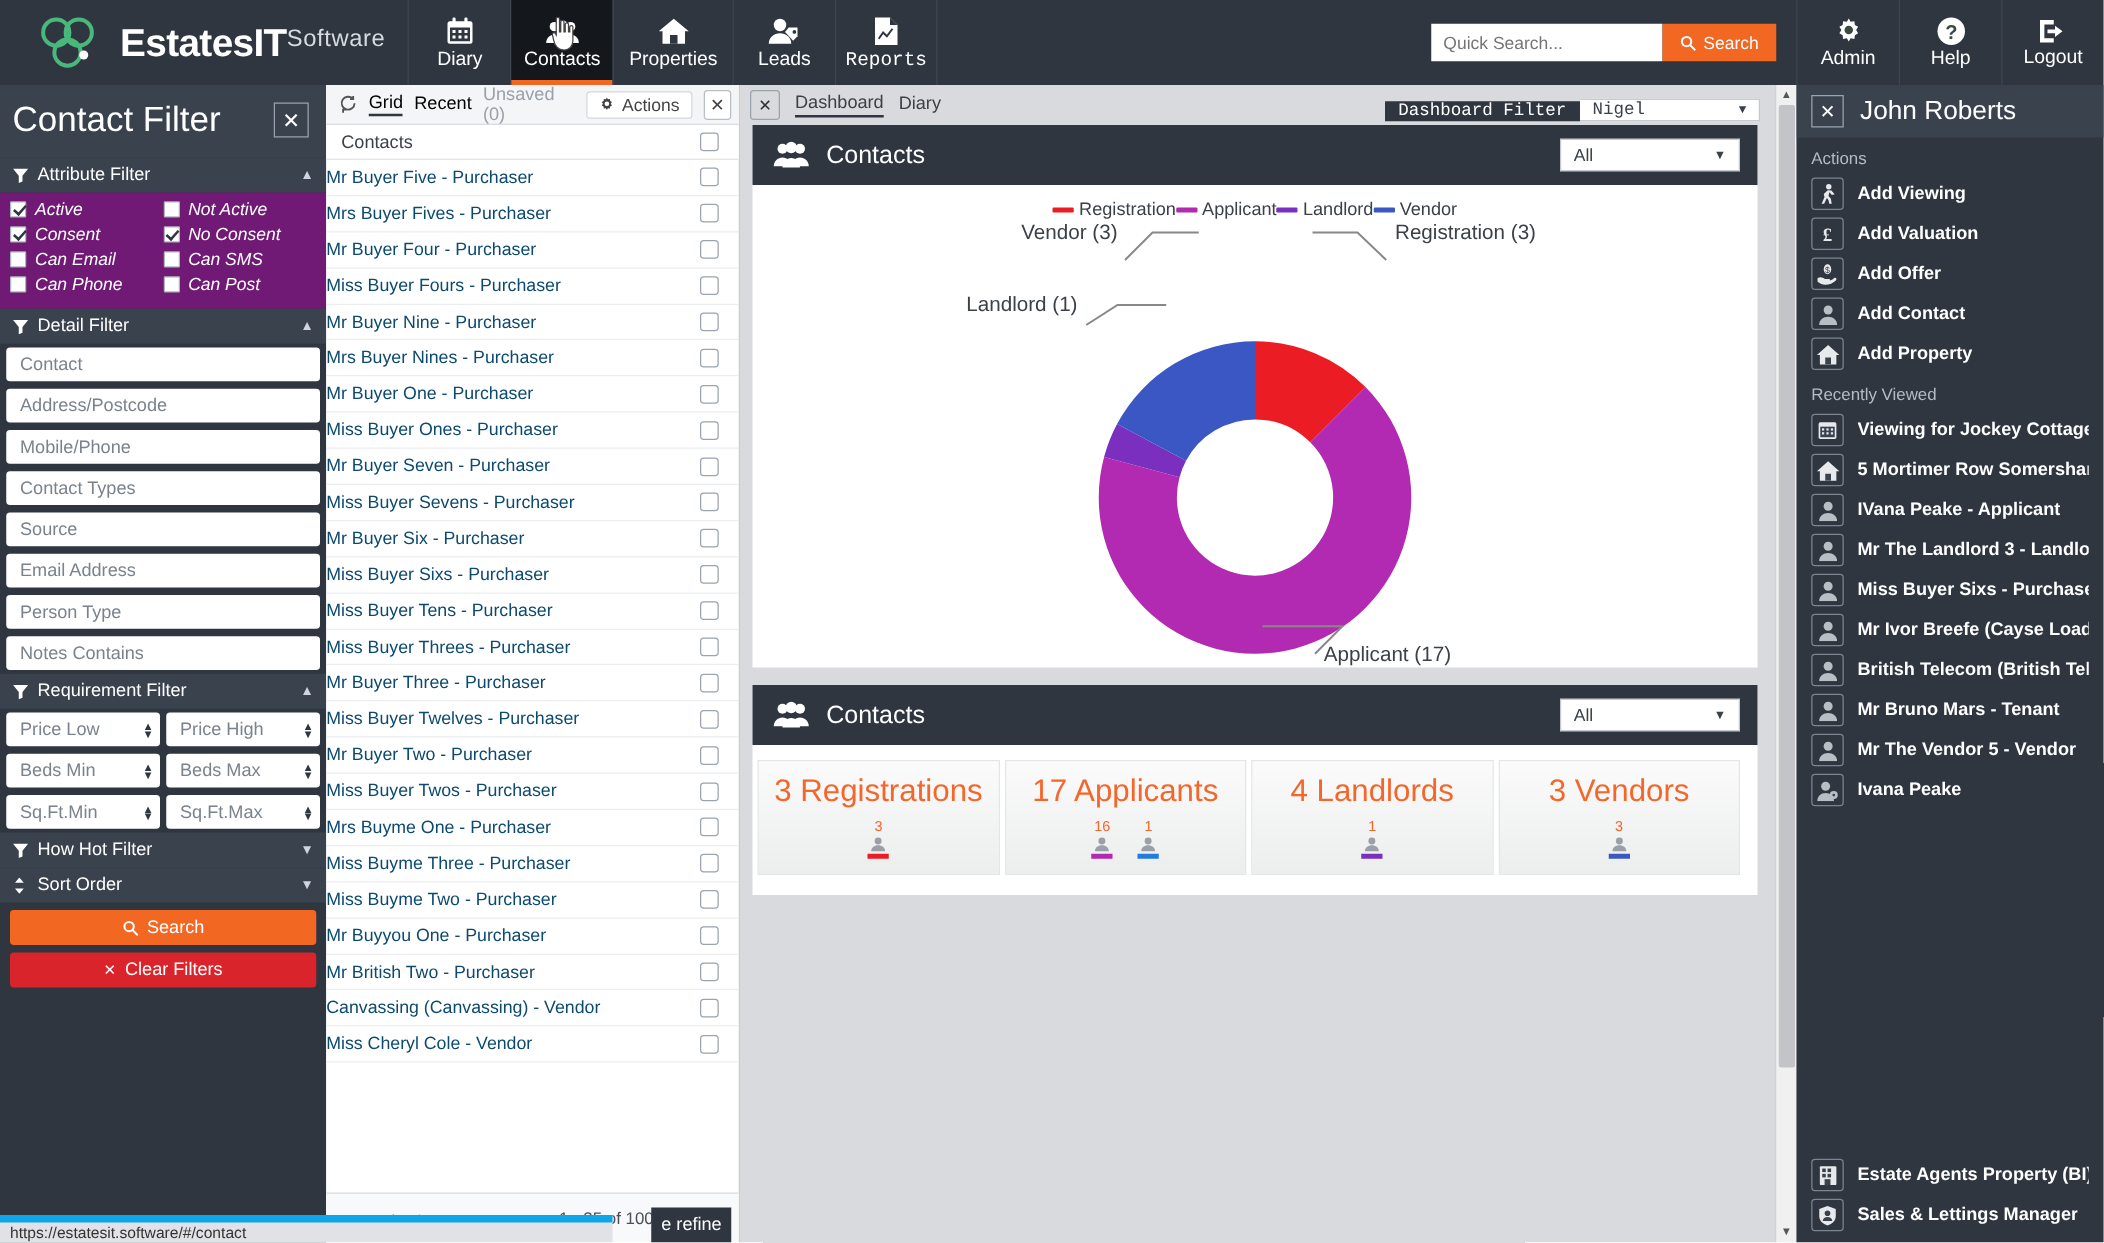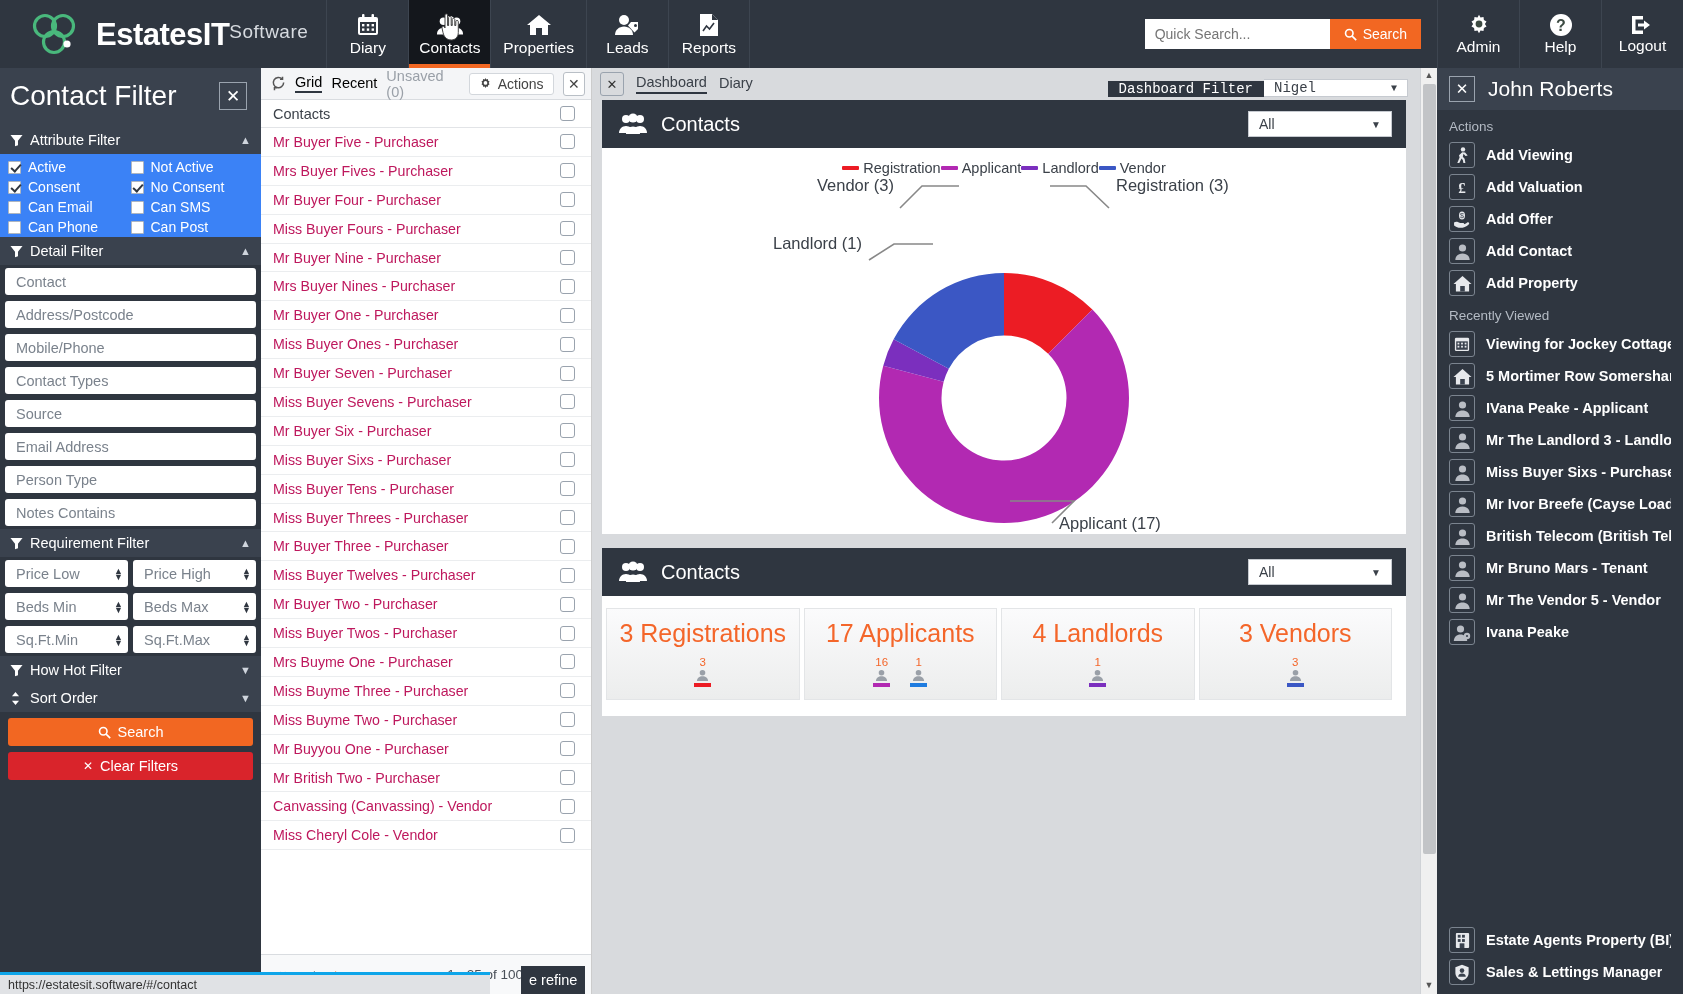--- a/index.html
+++ b/index.html
@@ -19,21 +19,21 @@
   .brand-logo { width: 56px; height: 46px; flex: 0 0 56px; }
   .brand-text { display: flex; line-height: 1; }
   .brand-name { color: #fff; font-size: 31px; font-weight: bold; letter-spacing: -0.5px; }
   .brand-sub { color: #d7dbe0; font-size: 19px; margin-top: 3px; letter-spacing: 0.5px; }
 
   .navs { display: flex; align-items: stretch; }
   .nav-item {
     width: 82px; display: flex; flex-direction: column; align-items: center; justify-content: center;
     gap: 2px; color: #fff; border-left: 1px solid #3d4550; position: relative; cursor: pointer;
   }
-  .nav-item:last-child { border-right: 1px solid #3d4550; }
+  .nav-item:last-child { border-right: 1px solid #3d4550; font-family: Liberation Mono, monospace; }
   .nav-item .nav-ico { height: 26px; display: flex; align-items: flex-end; }
   .nav-item .nav-lbl { font-size: 15.5px; }
   .nav-item.active { background: #14171c; }
   .nav-item.active::after {
     content: ""; position: absolute; left: 0; right: 0; bottom: 0; height: 4px; background: #f26722;
   }
   .nav-wide { width: auto; padding: 0 12px; }
 
   .top-right { margin-left: auto; display: flex; align-items: stretch; }
   .search-wrap { display: flex; align-items: center; padding: 0 16px; }
@@ -70,22 +70,23 @@
     width: 28px; height: 28px; border: 1px solid #9aa3ae; color: #fff; background: transparent;
     font-size: 17px; display: flex; align-items: center; justify-content: center; cursor: pointer;
   }
   .sec-head {
     display: flex; align-items: center; gap: 7px; padding: 6px 10px; font-size: 14.5px; font-weight: normal;
     background: #3a424e; cursor: pointer;
   }
   .sec-head .caret { margin-left: auto; font-size: 11px; color: #cfd5dd; }
   .funnel { width: 13px; height: 13px; flex: 0 0 13px; }
   .attr-grid {
-    display: grid; grid-template-columns: 1fr 1fr; padding: 5px 8px 2px 8px; row-gap: 4px;
-    background: #3b82f6;
+    display: grid; grid-template-columns: 1fr 1fr; padding: 5px 8px 12px 8px; row-gap: 4px;
+    background: #701a75;
+    font-style: italic;
   }
   .attr-item { display: flex; align-items: center; gap: 7px; font-size: 14px; cursor: pointer; }
   .cb {
     width: 13px; height: 13px; flex: 0 0 13px; background: #fff; border: 1px solid #aeb6c0;
     position: relative; border-radius: 1px;
   }
   .cb.on::after {
     content: ""; position: absolute; left: 3.5px; top: 0px; width: 4px; height: 8px;
     border: solid #2f3640; border-width: 0 2px 2px 0; transform: rotate(42deg);
   }
@@ -130,22 +131,22 @@
   .grid-head {
     height: 28px; display: flex; align-items: center; padding: 0 0 0 12px; font-size: 14.5px; color: #3b4149;
     border-bottom: 1px solid #e2e4e7; background: #fff;
   }
   .row-cb {
     margin-left: auto; width: 48px; display: flex; align-items: center; justify-content: center;
   }
   .cb2 { width: 15px; height: 15px; border: 1px solid #9aa3ae; border-radius: 3px; background: #fff; cursor: pointer; }
   .grid-list { flex: 1 1 auto; overflow: hidden; }
   .grid-row {
-    height: 28.9px; display: flex; align-items: center; padding-left: 12px; font-size: 14.2px;
-    color: #be185d; border-bottom: 1px solid #ebedef; cursor: pointer;
+    height: 28.9px; display: flex; align-items: center; font-size: 14.2px;
+    color: #0c4a6e; border-bottom: 1px solid #ebedef; cursor: pointer;
   }
   .grid-pager {
     height: 40px; border-top: 1px solid #d9dce0; background: #f8f9fa; display: flex; align-items: center;
     gap: 20px; padding: 0 14px; font-size: 13.5px; color: #4a5058;
   }
   .pg-btn { color: #2f3640; font-size: 12px; cursor: pointer; }
   .pg-btn.hl { color: #f26722; }
   .pg-info { margin-left: auto; margin-right: 18px; }
 
   
@@ -223,21 +224,21 @@
     display: flex; align-items: center; justify-content: center;
   }
   .rp-lbl { font-size: 14.5px; white-space: nowrap; overflow: hidden; }
   .rp-lbl.bold { font-weight: bold; }
   .rp-bottom { margin-top: auto; padding-bottom: 6px; }
 
   
   .statusbar {
     position: absolute; left: 0; bottom: 0; height: 22px; background: #e0e2e5; color: #333;
     font-size: 12.5px; display: flex; align-items: center; padding: 0 8px; width: 490px;
-    border-top: 3px solid #0ea5e9; z-index: 60;
+    border-top: 6px solid #0ea5e9; z-index: 60;
   }
   .tooltip-chip {
     position: absolute; left: 521px; bottom: 0; height: 28px; background: #2f3640; color: #fff;
     font-size: 14.5px; display: flex; align-items: center; padding: 0 8px; z-index: 60;
   }
   svg { display: block; }
 </style>
 </head>
 <body>
 

